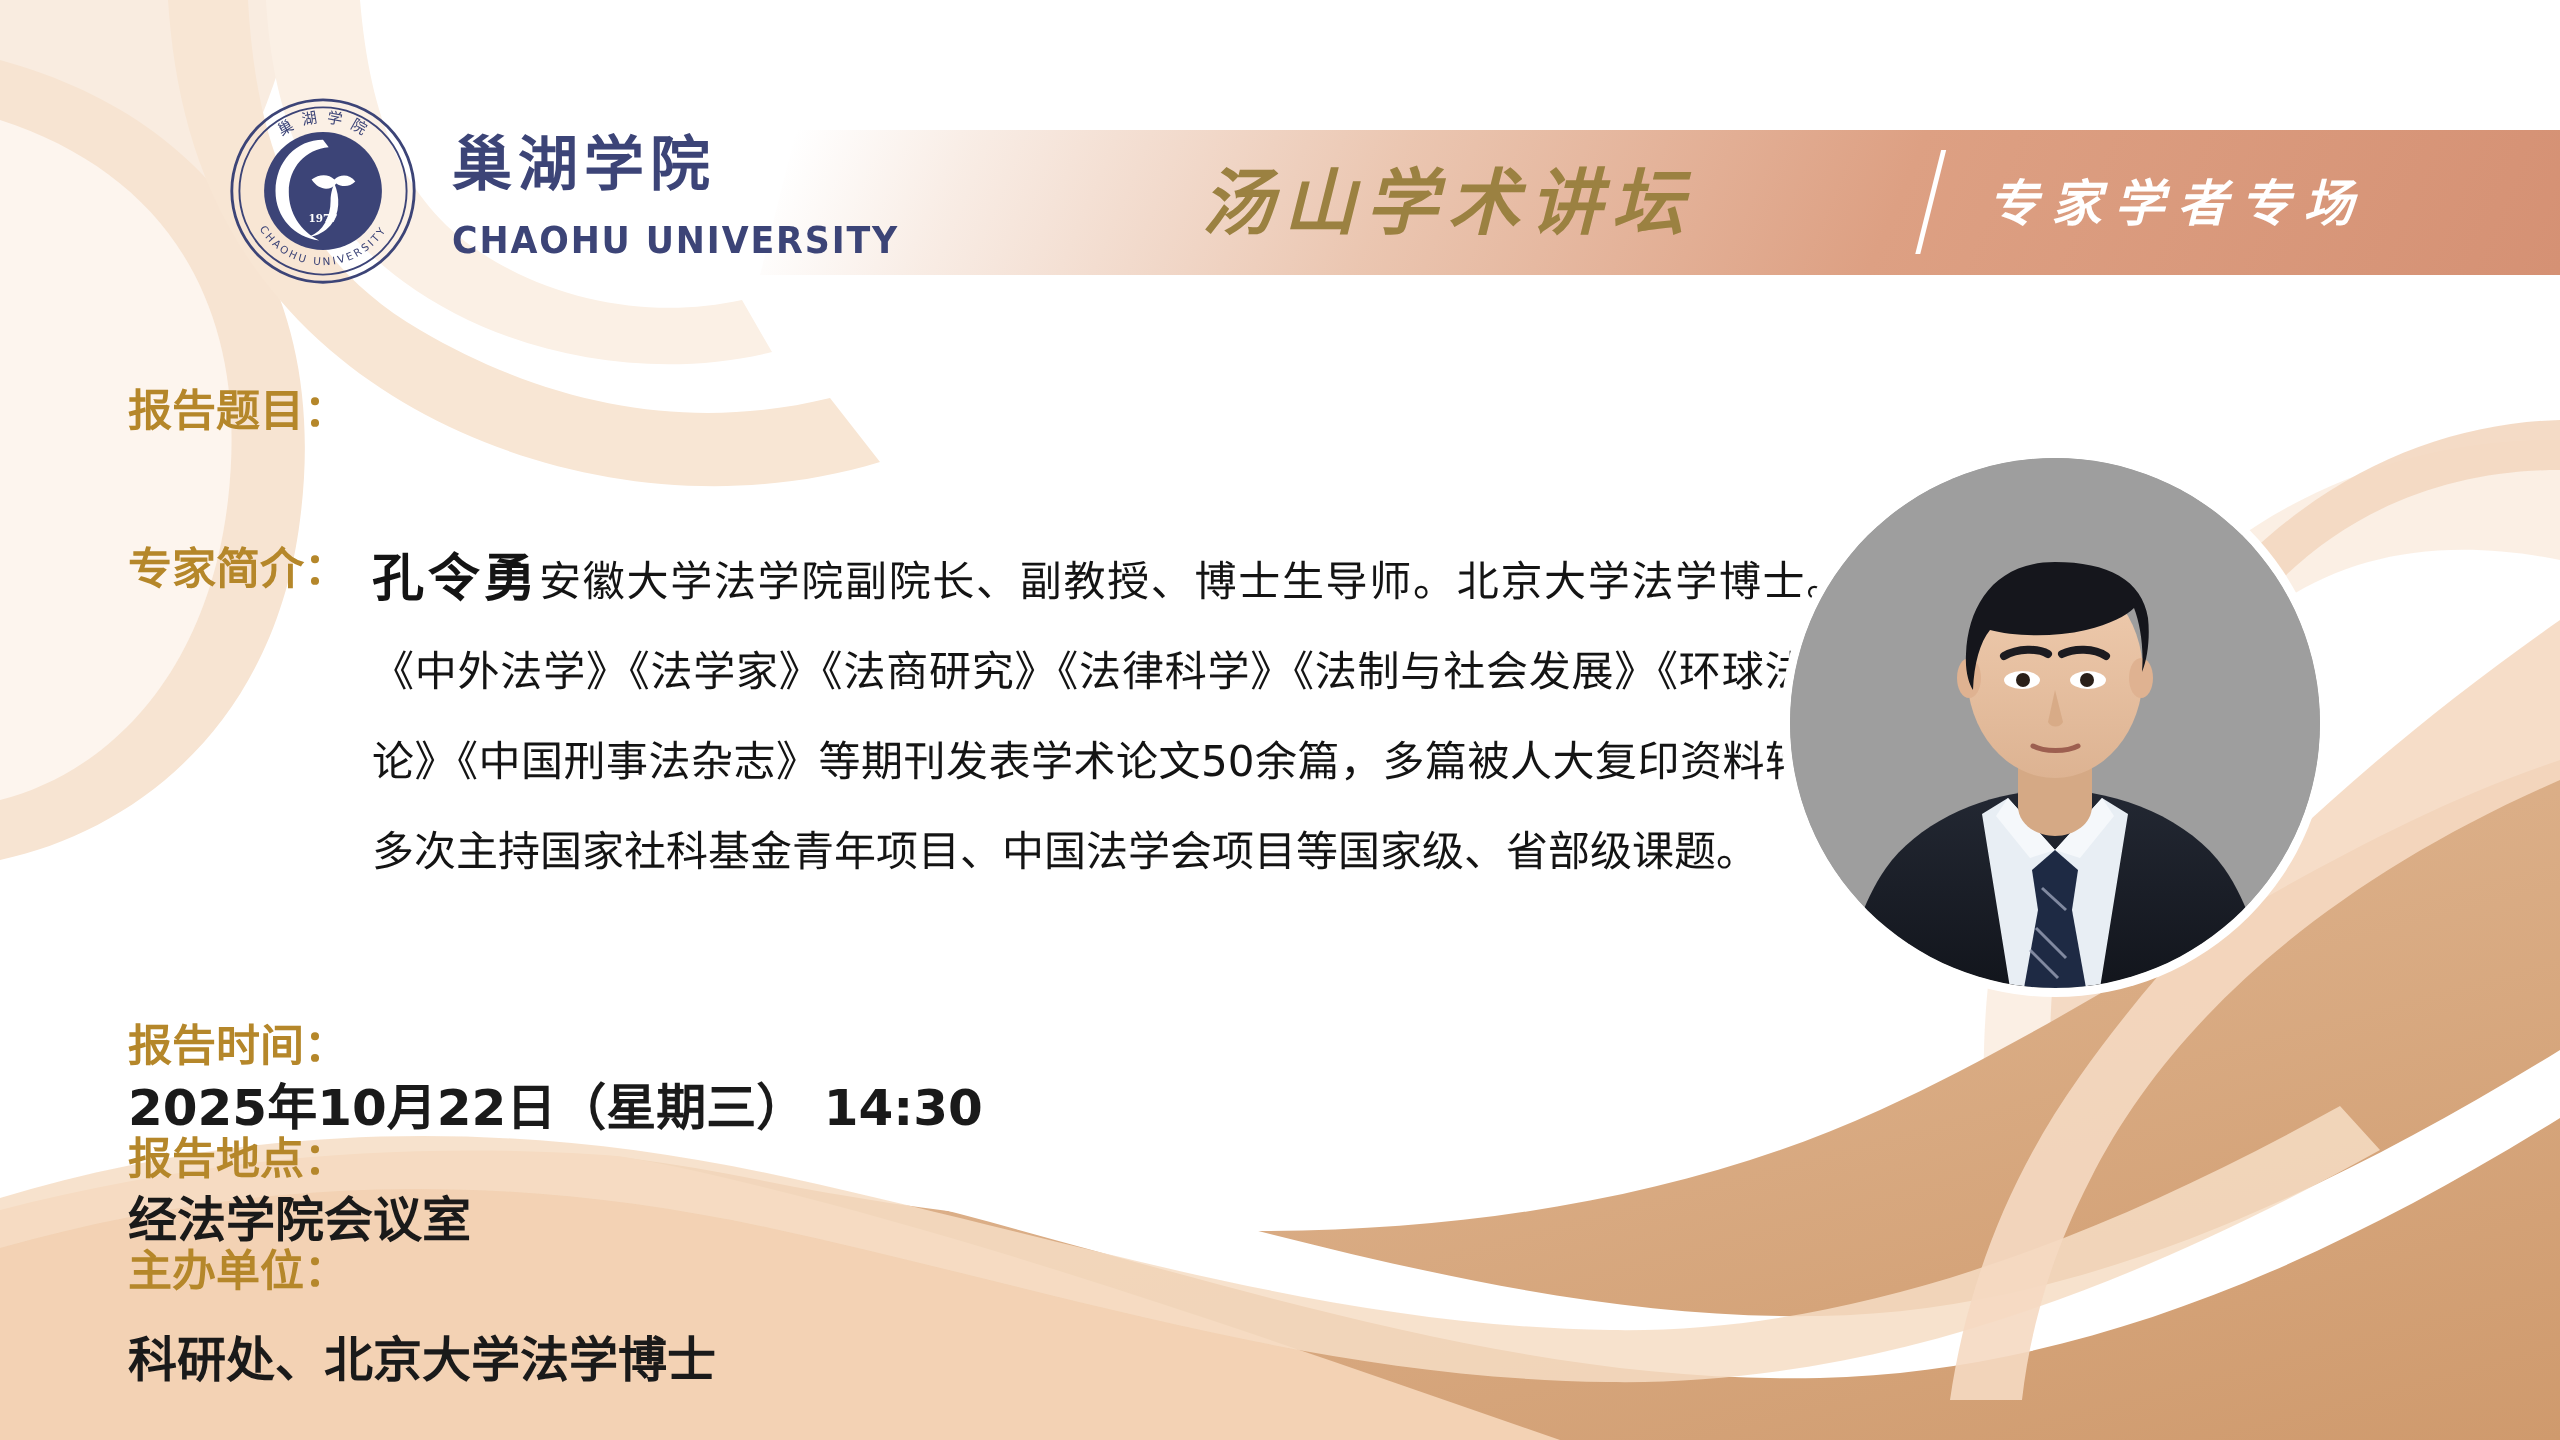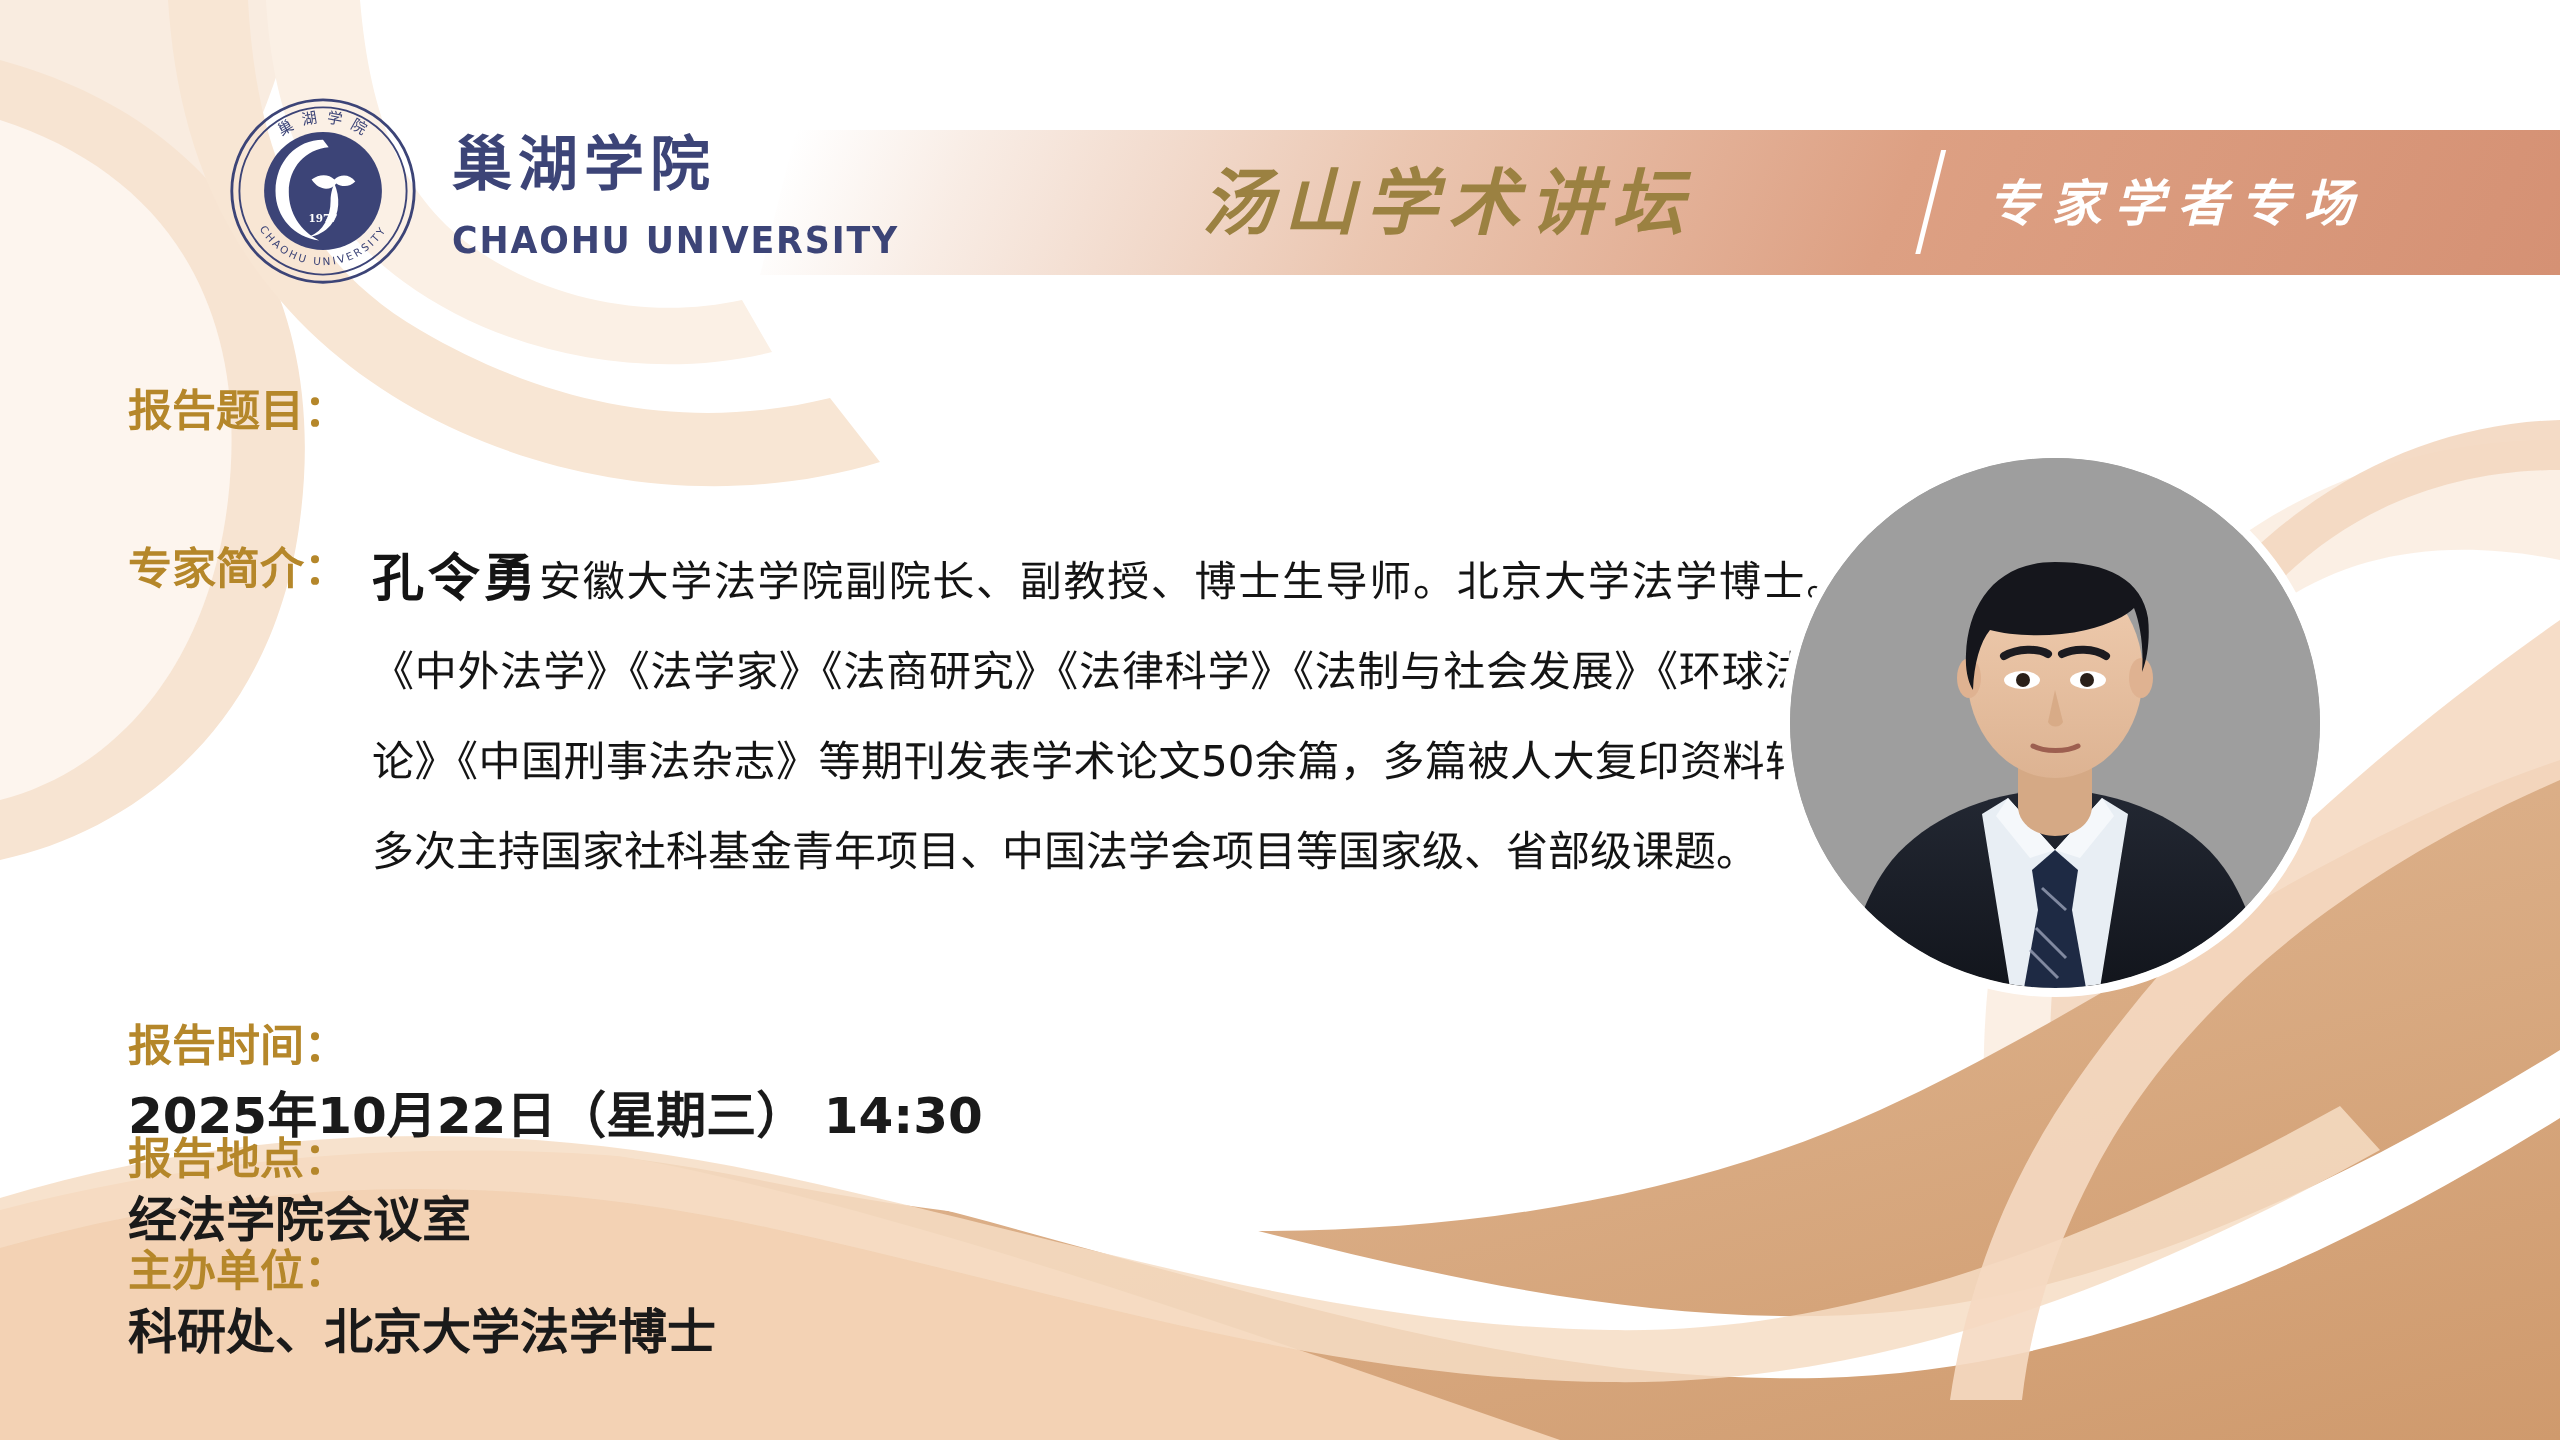--- a/index.html
+++ b/index.html
@@ -152,24 +152,24 @@
     line-height:90px;
     color:#141414;
     text-align:justify;
   }
   .bio-name{
     font-size:52px;
     font-weight:bold;
     letter-spacing:2px;
   }
   
-  #row-time{left:128px;top:1015px;gap:8px;}
+  #row-time{left:128px;top:1015px;}
   #row-time .val{font-size:50px;}
   #row-place{left:128px;top:1128px;}
-  #row-org{left:128px;top:1240px;}
+  #row-org{left:128px;top:1240px;gap:28px;}
 
   
   .portrait-wrap{
     position:absolute;
     left:1790px;top:458px;
     width:530px;height:530px;
     border-radius:50%;
     overflow:hidden;
     background:#9e9e9e;
     box-shadow:0 0 0 9px #ffffff;

